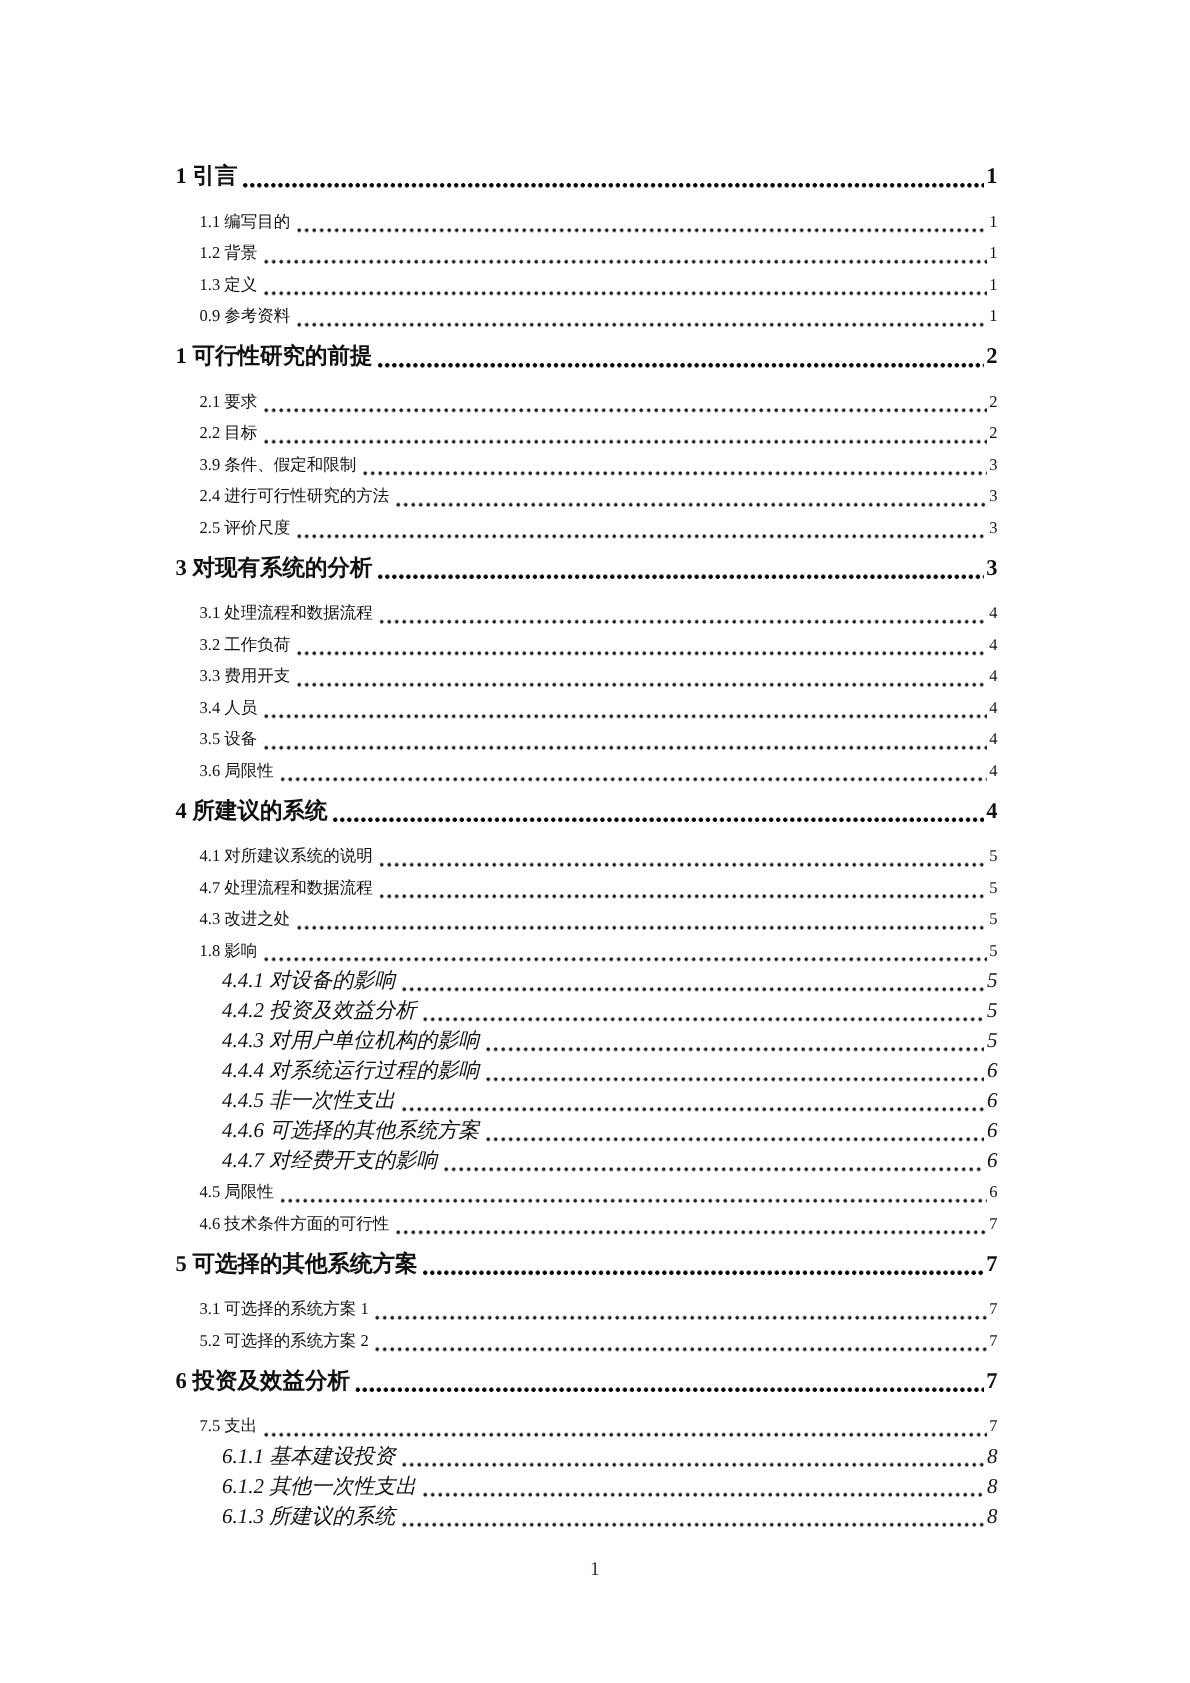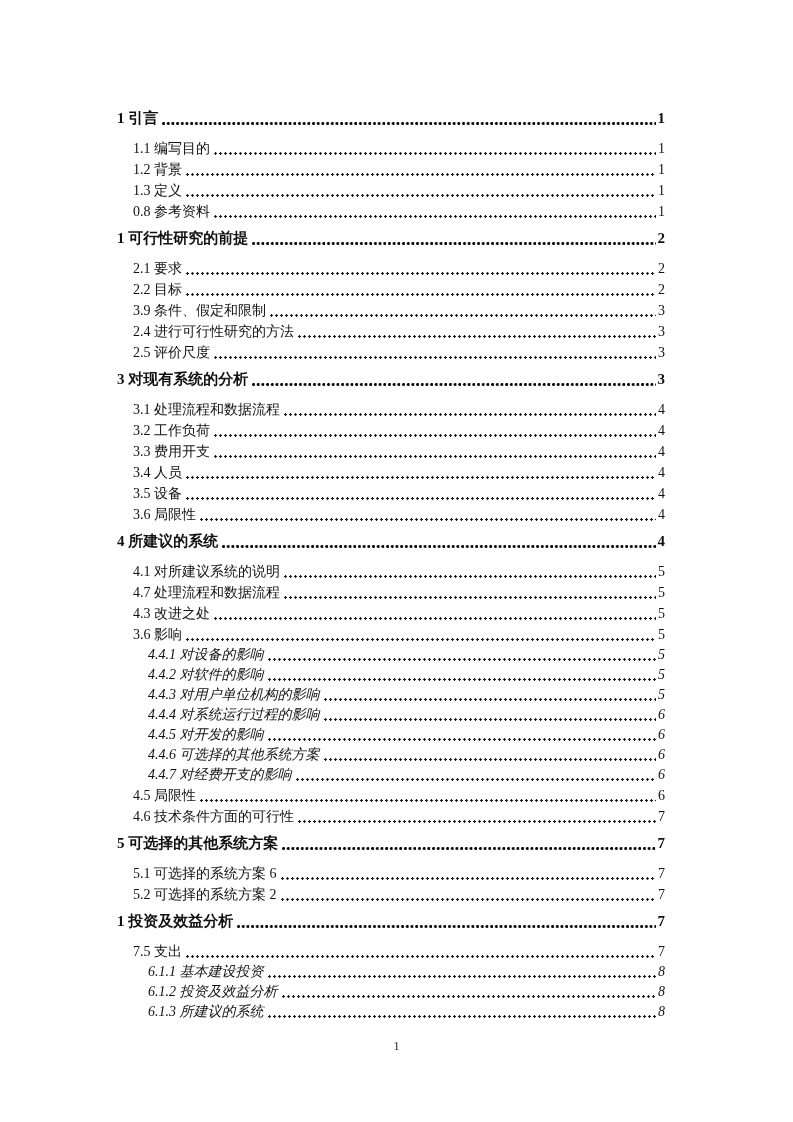--- a/index.html
+++ b/index.html
@@ -18,21 +18,21 @@
     width: 793px;
     height: 1122px;
     background: #ffffff;
     padding: 102px 128px 0 117px;
   }
   .toc-list { width: 100%; }
   .row {
     display: flex;
     align-items: baseline;
     line-height: 21px;
-    font-size: 14px;
+    font-size: 11px;
     white-space: nowrap;
   }
   .row .label { flex: 0 0 auto; }
   .row .dots {
     flex: 1 1 auto;
     position: relative;
     margin: 0 2px 0 4px;
     min-width: 12px;
     align-self: stretch;
   }
@@ -94,21 +94,21 @@
     <span class="label">1.2 背景</span>
     <span class="dots"></span>
     <span class="pagenum">1</span>
   </div>
       <div class="row lvl2">
     <span class="label">1.3 定义</span>
     <span class="dots"></span>
     <span class="pagenum">1</span>
   </div>
       <div class="row lvl2">
-    <span class="label">0.8 参考资料</span>
+    <span class="label">0.9 参考资料</span>
     <span class="dots"></span>
     <span class="pagenum">1</span>
   </div>
       <div class="row lvl1">
     <span class="label">1 可行性研究的前提</span>
     <span class="dots"></span>
     <span class="pagenum">2</span>
   </div>
       <div class="row lvl2">
     <span class="label">2.1 要求</span>
@@ -184,46 +184,46 @@
     <span class="label">4.7 处理流程和数据流程</span>
     <span class="dots"></span>
     <span class="pagenum">5</span>
   </div>
       <div class="row lvl2">
     <span class="label">4.3 改进之处</span>
     <span class="dots"></span>
     <span class="pagenum">5</span>
   </div>
       <div class="row lvl2">
-    <span class="label">3.6 影响</span>
+    <span class="label">1.8 影响</span>
     <span class="dots"></span>
     <span class="pagenum">5</span>
   </div>
       <div class="row lvl3">
     <span class="label">4.4.1 对设备的影响</span>
     <span class="dots"></span>
     <span class="pagenum">5</span>
   </div>
       <div class="row lvl3">
-    <span class="label">4.4.2 对软件的影响</span>
+    <span class="label">4.4.2 投资及效益分析</span>
     <span class="dots"></span>
     <span class="pagenum">5</span>
   </div>
       <div class="row lvl3">
     <span class="label">4.4.3 对用户单位机构的影响</span>
     <span class="dots"></span>
     <span class="pagenum">5</span>
   </div>
       <div class="row lvl3">
     <span class="label">4.4.4 对系统运行过程的影响</span>
     <span class="dots"></span>
     <span class="pagenum">6</span>
   </div>
       <div class="row lvl3">
-    <span class="label">4.4.5 对开发的影响</span>
+    <span class="label">4.4.5 非一次性支出</span>
     <span class="dots"></span>
     <span class="pagenum">6</span>
   </div>
       <div class="row lvl3">
     <span class="label">4.4.6 可选择的其他系统方案</span>
     <span class="dots"></span>
     <span class="pagenum">6</span>
   </div>
       <div class="row lvl3">
     <span class="label">4.4.7 对经费开支的影响</span>
@@ -239,46 +239,46 @@
     <span class="label">4.6 技术条件方面的可行性</span>
     <span class="dots"></span>
     <span class="pagenum">7</span>
   </div>
       <div class="row lvl1">
     <span class="label">5 可选择的其他系统方案</span>
     <span class="dots"></span>
     <span class="pagenum">7</span>
   </div>
       <div class="row lvl2">
-    <span class="label">5.1 可选择的系统方案 6</span>
+    <span class="label">3.1 可选择的系统方案 1</span>
     <span class="dots"></span>
     <span class="pagenum">7</span>
   </div>
       <div class="row lvl2">
     <span class="label">5.2 可选择的系统方案 2</span>
     <span class="dots"></span>
     <span class="pagenum">7</span>
   </div>
       <div class="row lvl1">
-    <span class="label">1 投资及效益分析</span>
+    <span class="label">6 投资及效益分析</span>
     <span class="dots"></span>
     <span class="pagenum">7</span>
   </div>
       <div class="row lvl2">
     <span class="label">7.5 支出</span>
     <span class="dots"></span>
     <span class="pagenum">7</span>
   </div>
       <div class="row lvl3">
     <span class="label">6.1.1 基本建设投资</span>
     <span class="dots"></span>
     <span class="pagenum">8</span>
   </div>
       <div class="row lvl3">
-    <span class="label">6.1.2 投资及效益分析</span>
+    <span class="label">6.1.2 其他一次性支出</span>
     <span class="dots"></span>
     <span class="pagenum">8</span>
   </div>
       <div class="row lvl3">
     <span class="label">6.1.3 所建议的系统</span>
     <span class="dots"></span>
     <span class="pagenum">8</span>
   </div>
     </div>
   <div class="footer">1</div>

